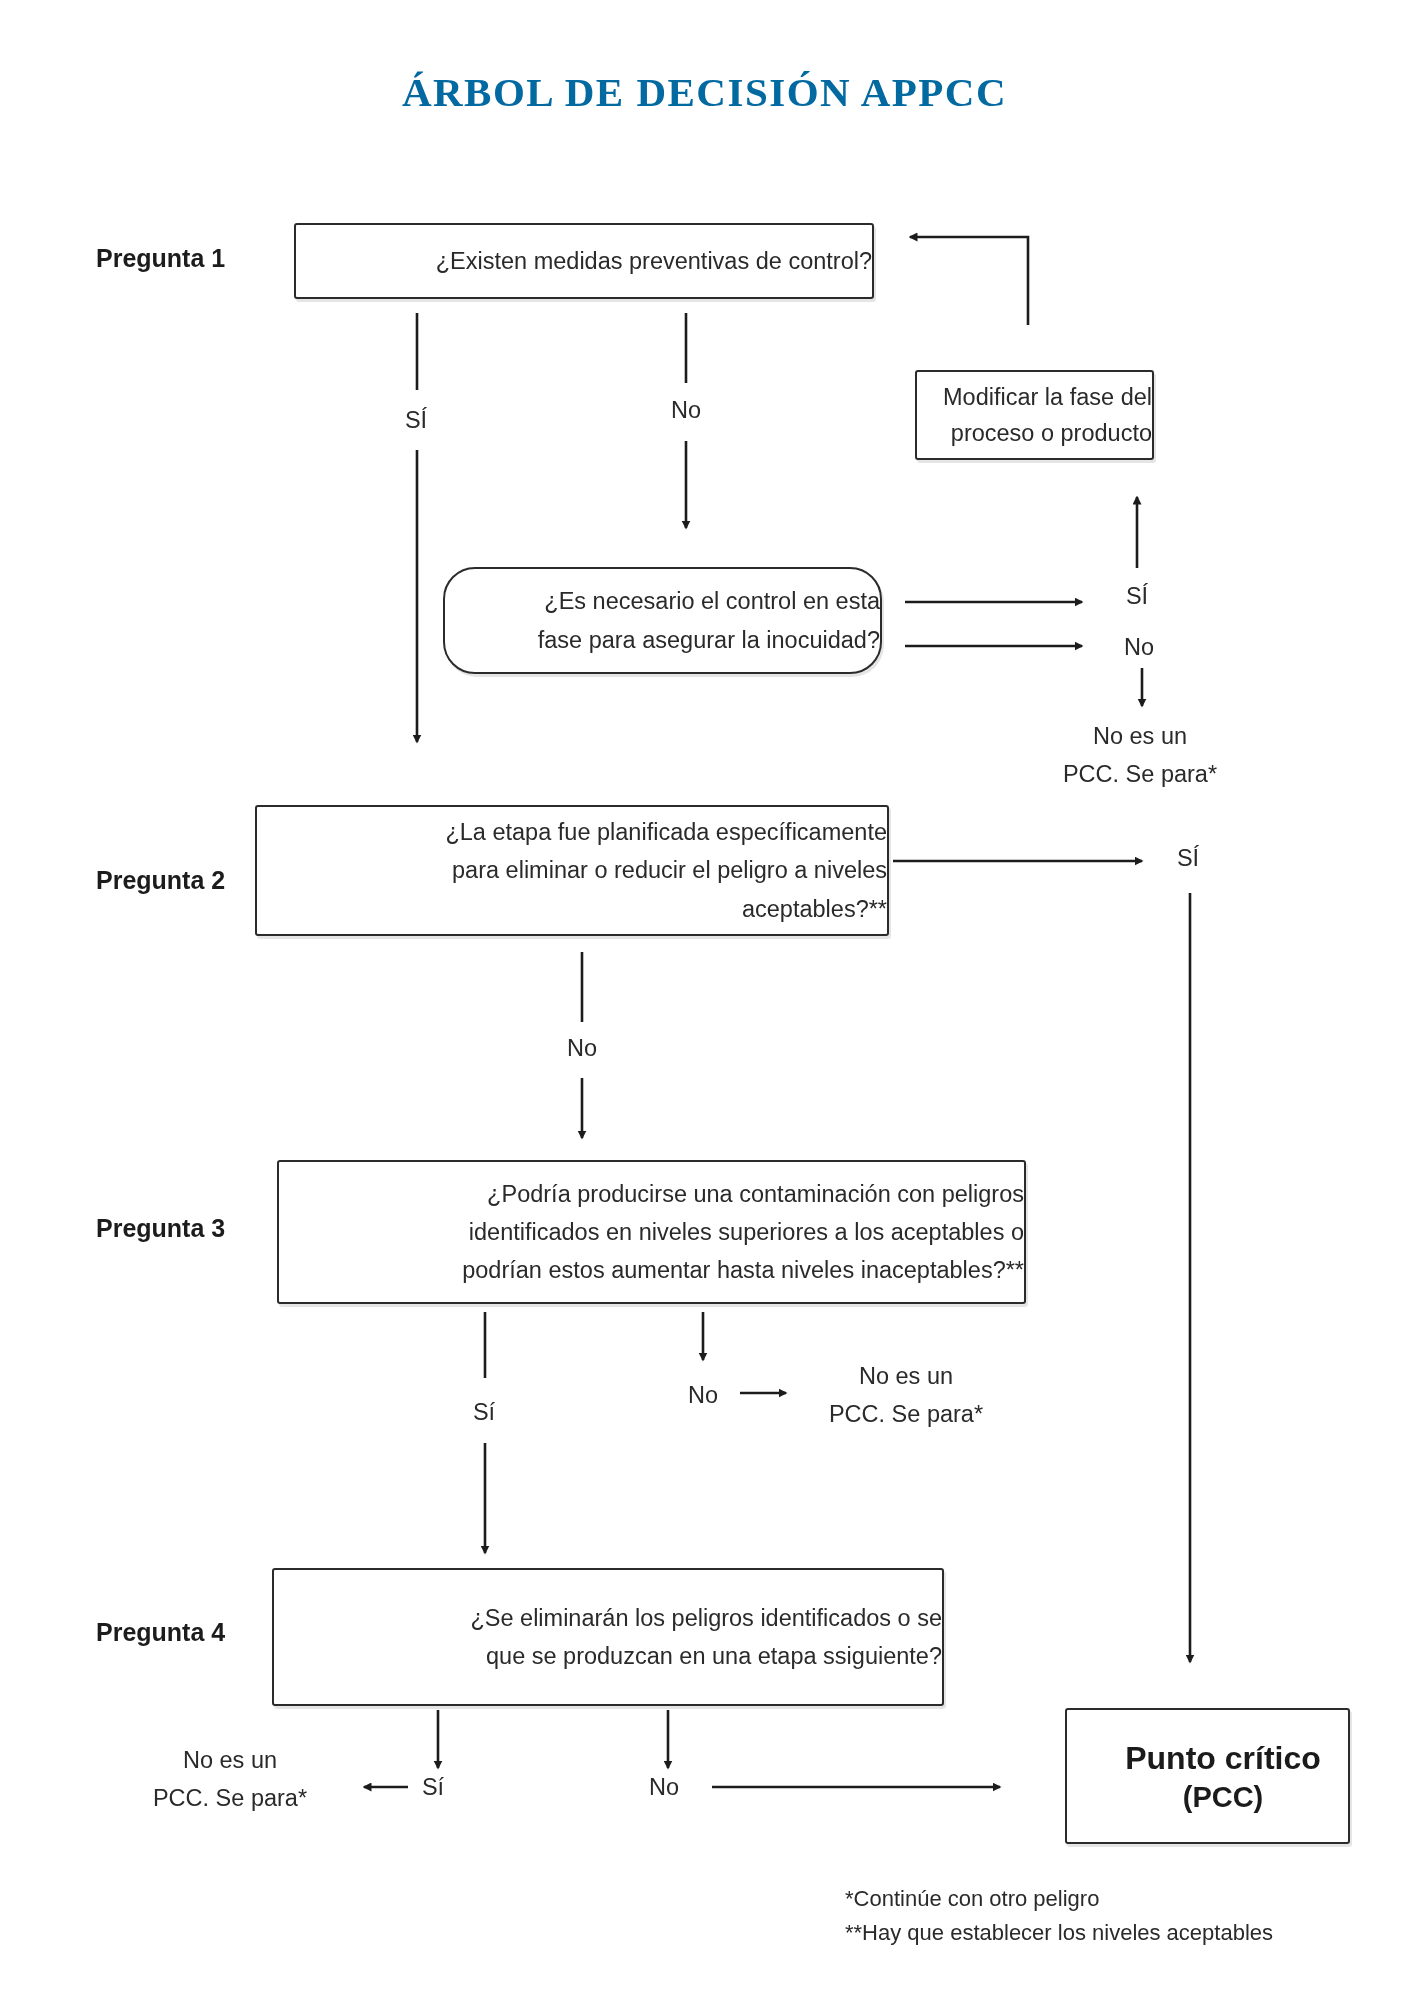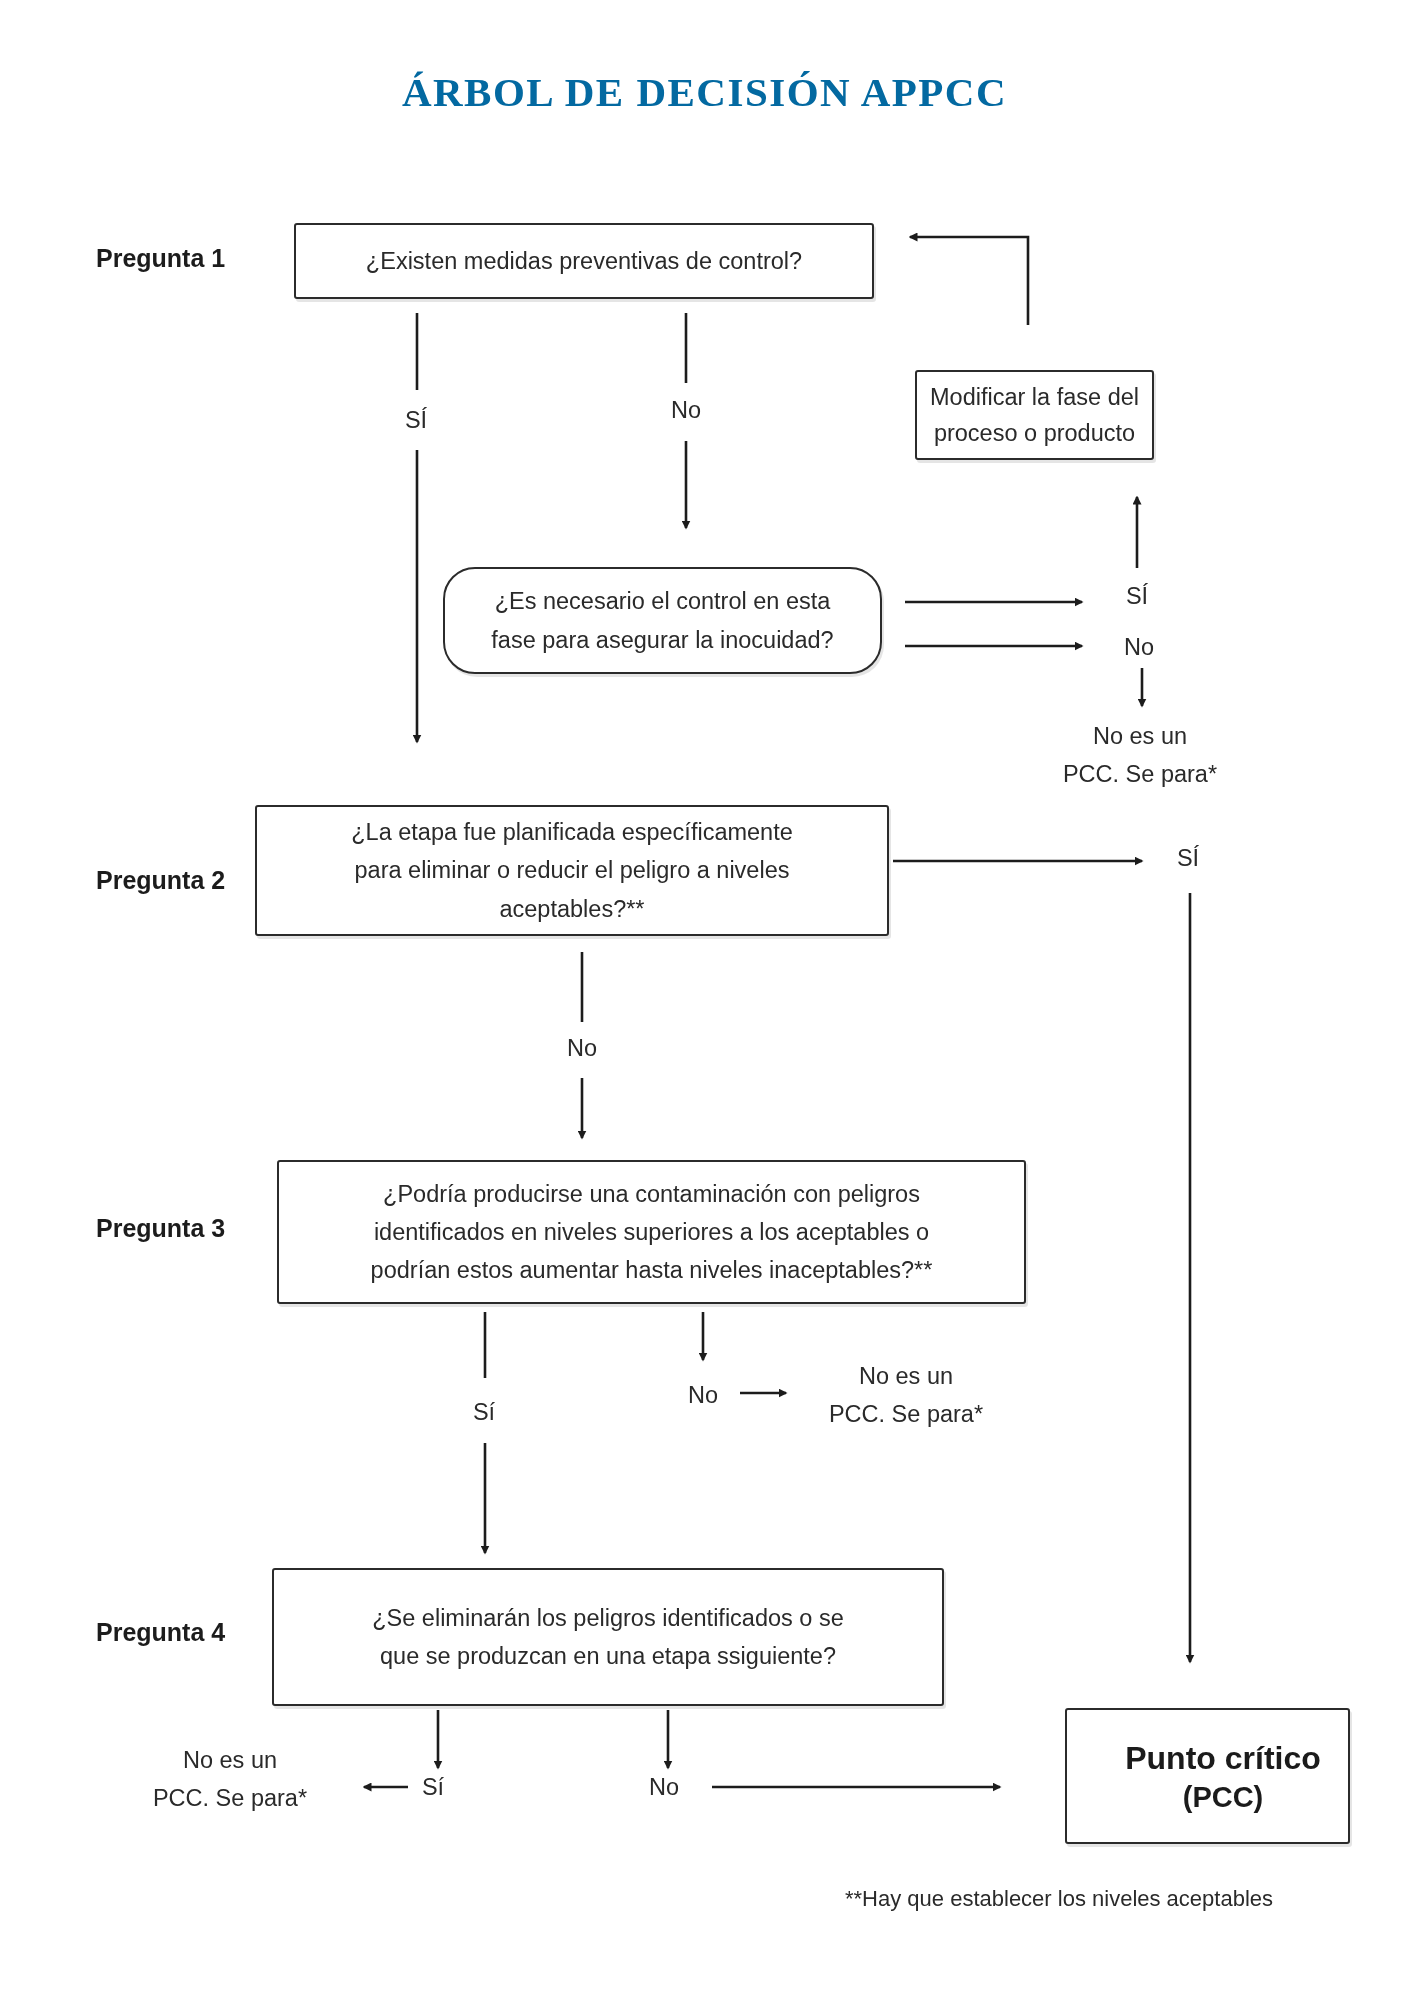--- a/index.html
+++ b/index.html
@@ -2,21 +2,21 @@
 <html><head>
 <meta charset="utf-8">
 <style>
   html,body{margin:0;padding:0;background:#ffffff;}
   body{font-family:"Liberation Sans", sans-serif; color:#1f1f1f;}
   .canvas{position:relative;width:1409px;height:2000px;background:#ffffff;overflow:hidden;}
   .title{position:absolute;left:0;right:0;top:68px;text-align:center;
          font-size:41px;font-weight:700;letter-spacing:1.5px;color:#0369a1;font-family:Liberation Serif, serif;}
   .qlabel{position:absolute;font-size:25px;font-weight:700;color:#1c1c1c;white-space:nowrap;}
   .qbox{position:absolute;border:2.5px solid #2b2b2b;border-radius:3px;background:#fff;
-        display:flex;flex-direction:column;align-items:center;justify-content:center;
+        display:flex;flex-direction:column;align-items:flex-end;justify-content:center;
         font-size:23.5px;line-height:1.62;color:#2a2a2a;text-align:center;
         box-shadow:2px 3px 0 rgba(0,0,0,0.10);}
   .qbox .ln{white-space:nowrap;}
   .ans{position:absolute;font-size:23.5px;color:#2a2a2a;transform:translate(-50%,-50%);white-space:nowrap;}
   .stop{position:absolute;font-size:23.5px;color:#2a2a2a;text-align:center;
         transform:translateX(-50%);line-height:1.6;white-space:nowrap;}
   .pccbox{position:absolute;border:2.5px solid #2b2b2b;border-radius:3px;background:#fff;
         display:flex;flex-direction:column;align-items:center;justify-content:center;
         box-shadow:2px 3px 0 rgba(0,0,0,0.10);padding-left:31px;}
   .pccbox .big{font-size:32px;font-weight:700;color:#1b1b1b;line-height:1.35;}
@@ -90,20 +90,21 @@
   <div class="stop" style="left:906px;top:1358px;">
     <div>No es un</div>
     <div>PCC. Se para*</div>
   </div>
   <div class="stop" style="left:230px;top:1742px;">
     <div>No es un</div>
     <div>PCC. Se para*</div>
   </div>
 
   <div class="footnotes">
+    <div>*Continúe con otro peligro</div>
     <div>**Hay que establecer los niveles aceptables</div>
   </div>
 
   <svg class="arrows" width="1409" height="2000" viewBox="0 0 1409 2000">
     <defs>
       <marker id="ah" markerWidth="9" markerHeight="9" refX="7.5" refY="4.5" orient="auto" markerUnits="userSpaceOnUse">
         <path d="M0,0 L9,4.5 L0,9 Z" fill="#1c1c1c"></path>
       </marker>
     </defs>
     <g stroke="#1c1c1c" stroke-width="2.6" fill="none">

